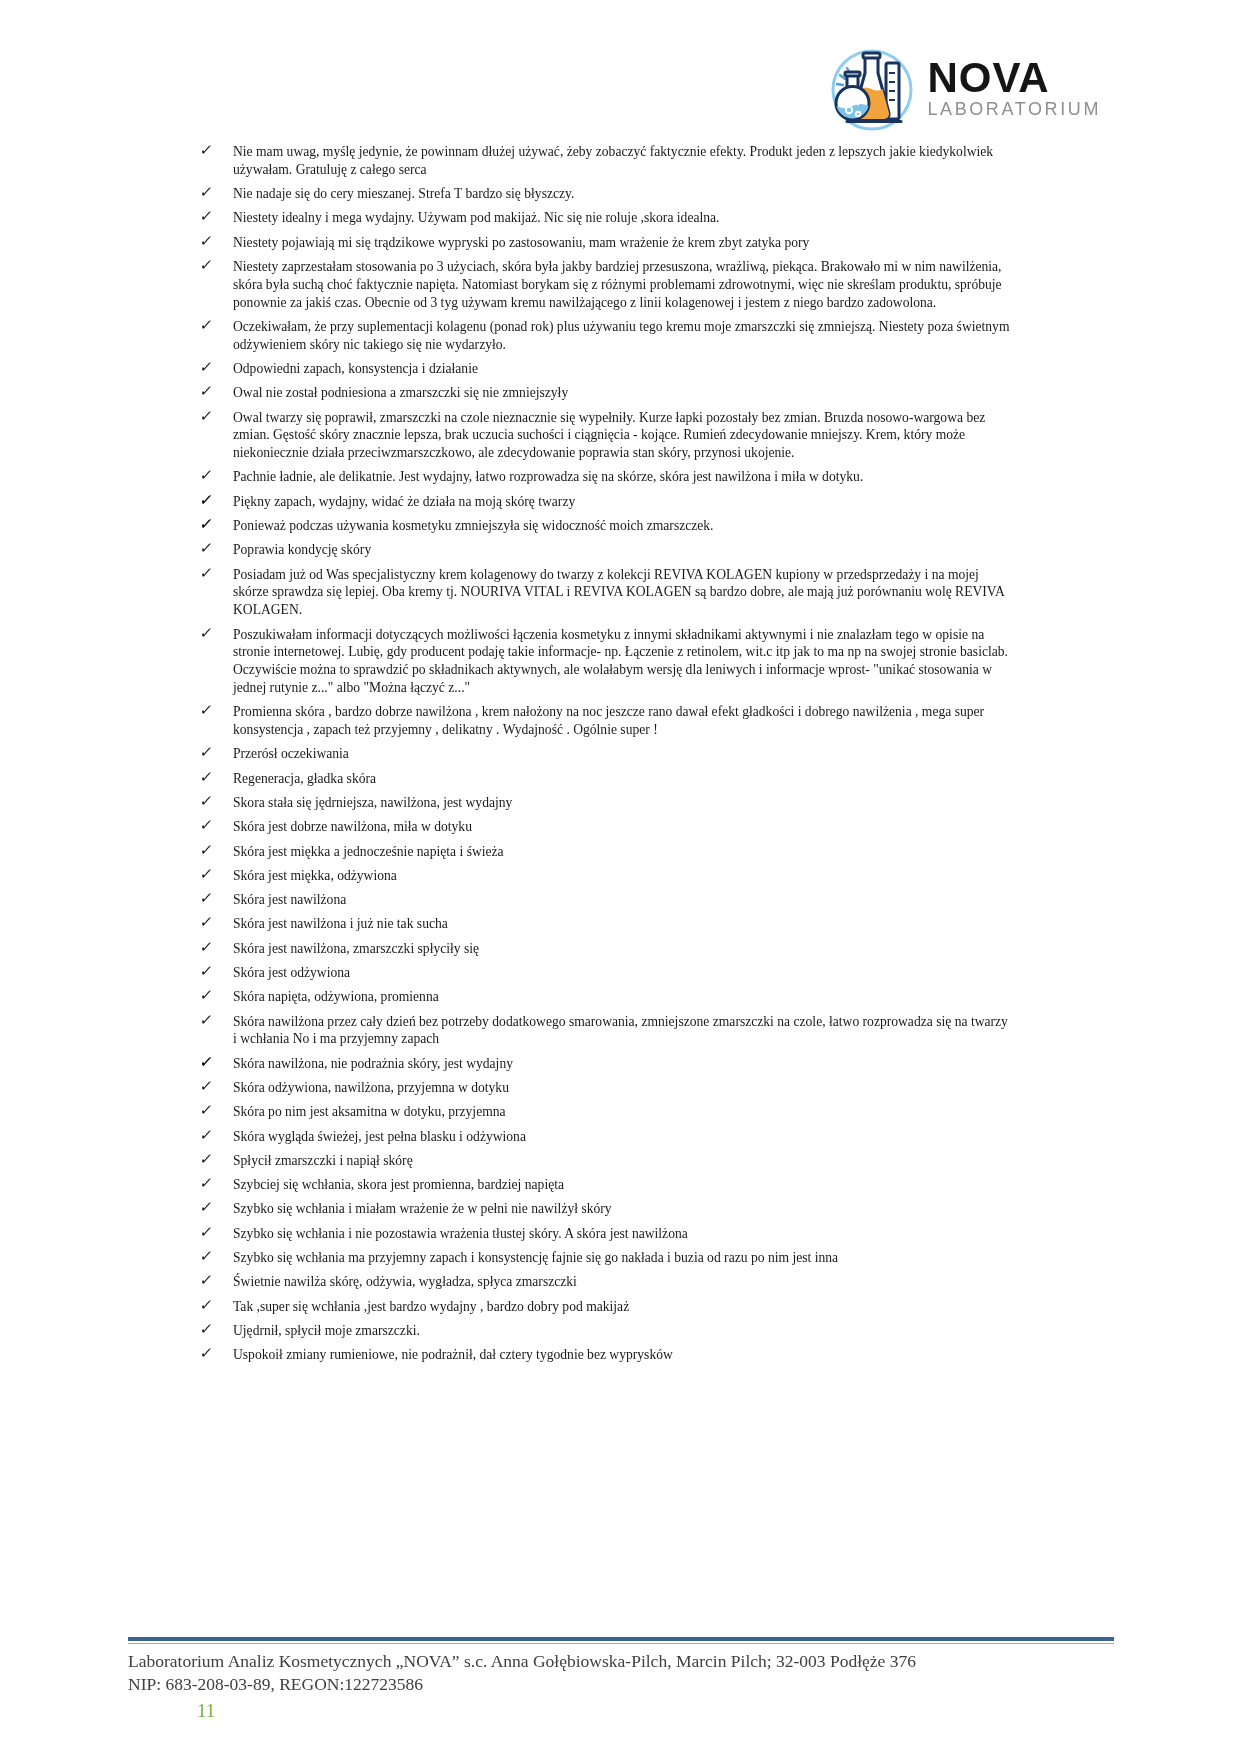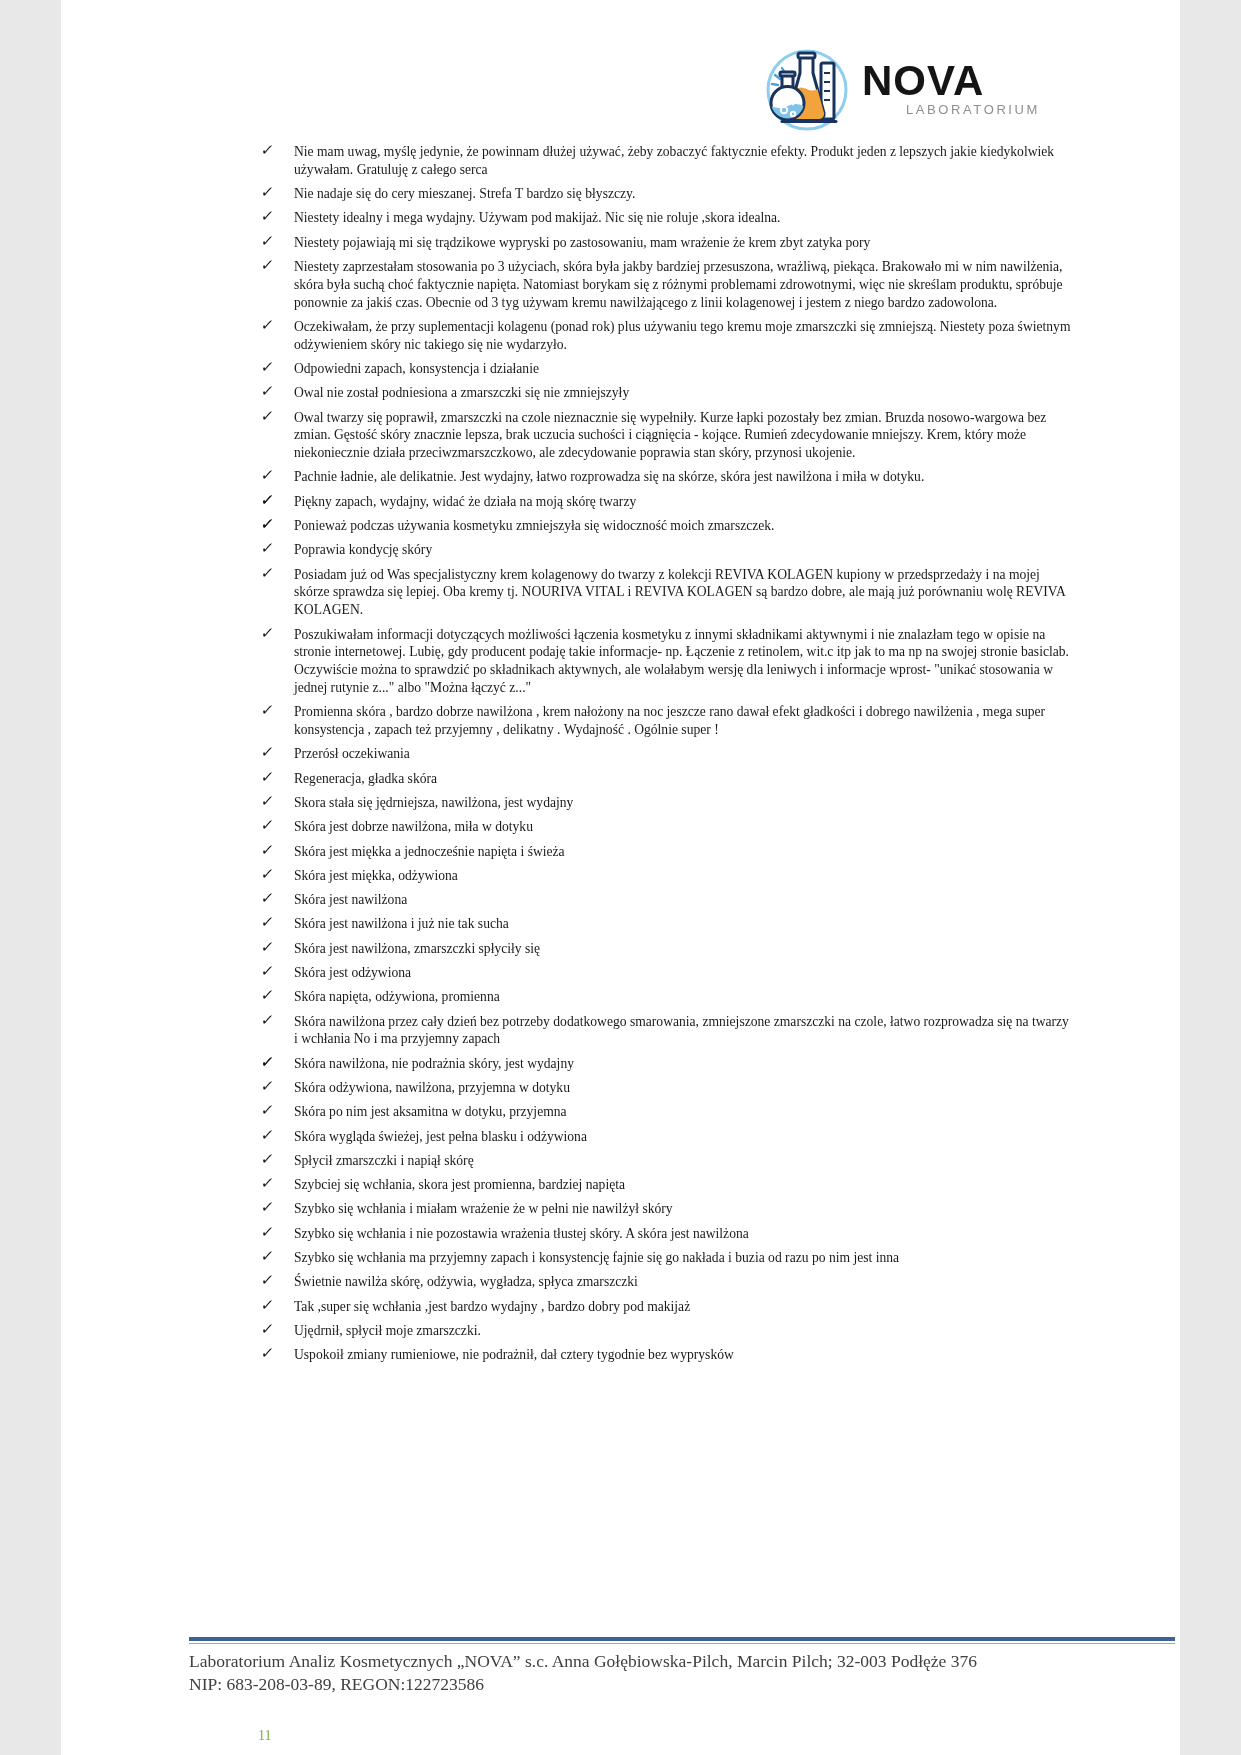--- a/index.html
+++ b/index.html
@@ -1,18 +1,18 @@
 <!DOCTYPE html>
 <html lang="pl"><head>
 <meta charset="utf-8">
 <style>
   html,body{margin:0;padding:0;background:#e8e8e8;}
   .page{
     position:relative;
-    width:1119px;height:1755px;
+    width:1241px;height:1755px;
     background:#ffffff;
     font-family:"Liberation Serif", serif;
     color:#1a1a1a;
     overflow:hidden;
     margin:0 auto;
   }
 
   
   .logo{
     position:absolute;top:46px;right:140px;
@@ -20,23 +20,22 @@
   }
   .logo-icon{width:90px;height:86px;flex:0 0 auto;}
   .logo-text{display:flex;flex-direction:column;justify-content:center;}
   .logo-name{
     font-family:"Liberation Sans", sans-serif;
     font-weight:800;font-size:42px;line-height:40px;
     color:#151515;letter-spacing:1px;
   }
   .logo-sub{
     font-family:"Liberation Sans", sans-serif;
-    font-size:13px;color:#8f8f8f;letter-spacing:2.6px;
+    font-size:18px;color:#8f8f8f;letter-spacing:2.6px;
     margin-top:1px;
-    margin-left:44px;
   }
 
   
   .checklist{
     position:absolute;
     left:200px;top:143px;
     width:812px;
     list-style:none;margin:0;padding:0;
     font-size:13.6px;line-height:17.8px;
   }
@@ -58,21 +57,21 @@
     position:absolute;left:128px;top:1637px;width:986px;height:8px;
   }
   .footer-rule .thick{height:4px;background:#3c6493;}
   .footer-rule .thin{height:1px;background:#93a9c0;margin-top:2px;}
   .footer-text{
     position:absolute;left:128px;top:1650px;width:1000px;
     font-size:17.5px;line-height:23px;color:#404040;
   }
   .page-number{
     position:absolute;left:197px;top:1700px;
-    font-size:14px;color:#76b043;margin-top:28px;
+    font-size:19px;color:#76b043;
   }
 </style>
 </head>
 <body>
 
 <div class="page">
 
   <div class="logo">
     <svg class="logo-icon" viewBox="0 0 90 86" xmlns="http://www.w3.org/2000/svg" aria-hidden="true">
 

